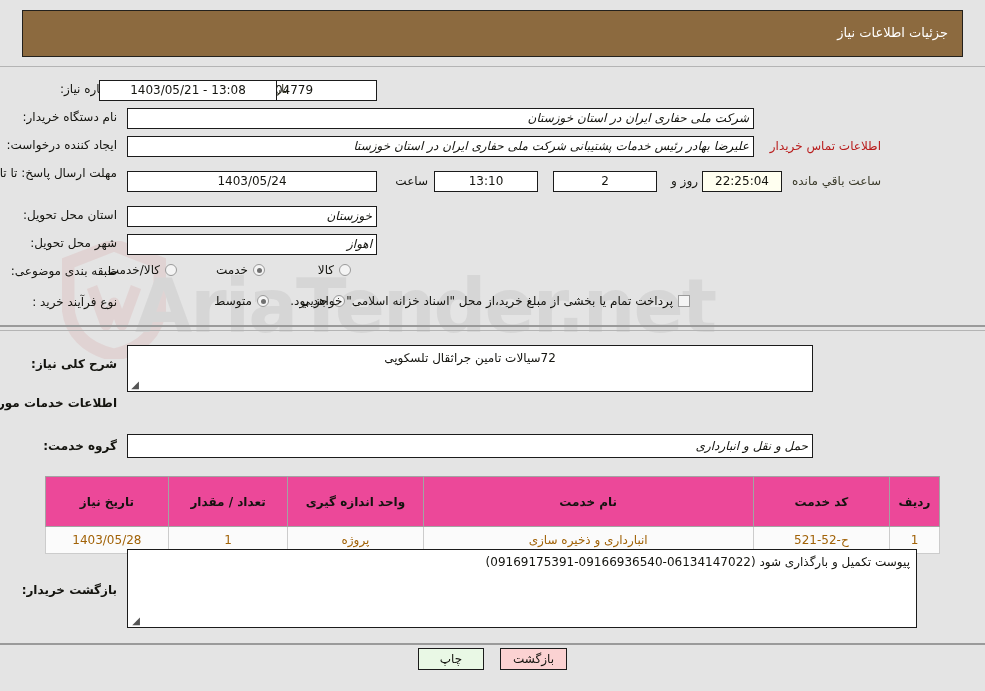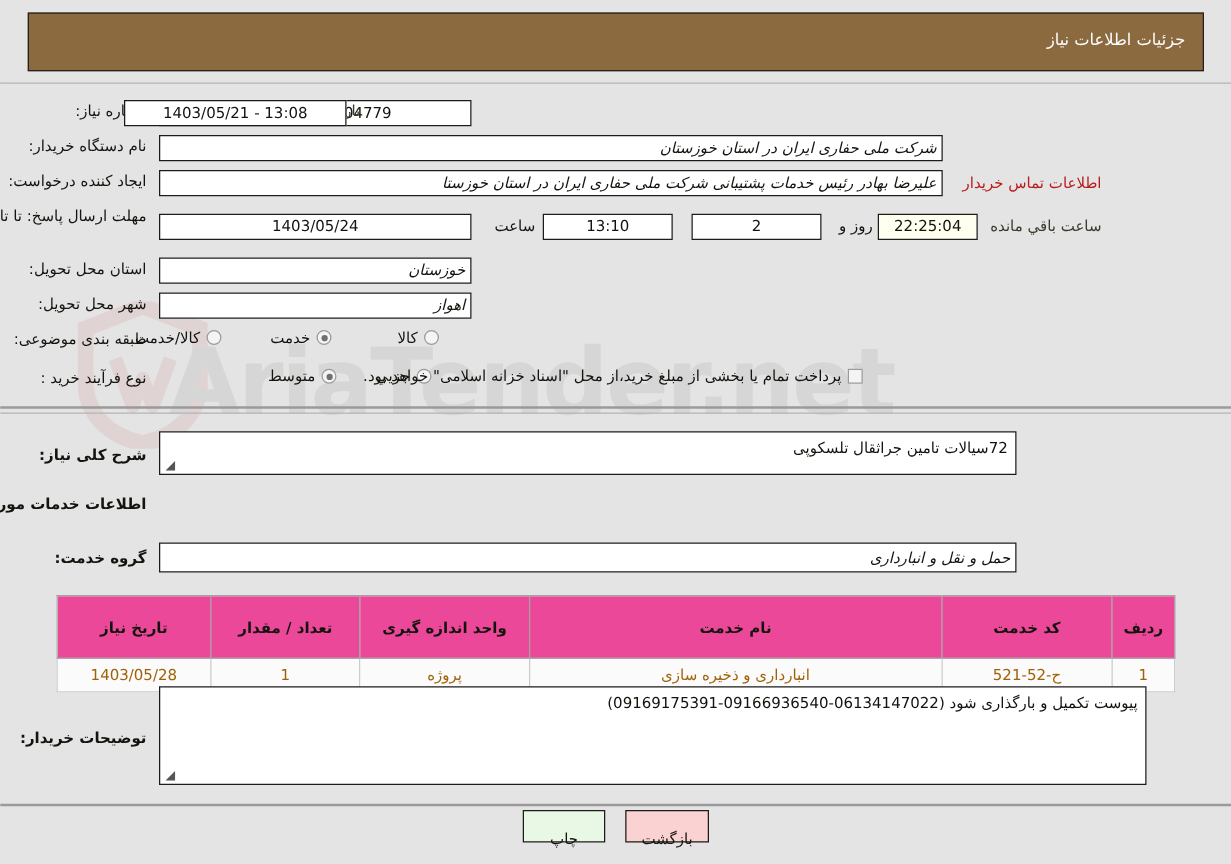--- a/index.html
+++ b/index.html
@@ -240,21 +240,21 @@
   }
   .btn {
     height: 22px;
     line-height: 20px;
     min-width: 66px;
     text-align: center;
     font-size: 12px;
     border: 1px solid #1b1b1b;
     box-sizing: border-box;
     cursor: pointer;
-    padding: 12px 12px;
+    padding: 0 12px;
     color: #14140f;
   }
   .btn.back  { background: #fbd2d2; }
   .btn.print { background: #e9f8e5; }
 </style>
 </head>
 <body>
 
 <div id="watermark">
   <svg class="wm-shield" viewBox="0 0 104 118">
@@ -352,21 +352,21 @@
 <div style="position:absolute; right:295px; top:294px; z-index:4;">
   <span class="opt">
     <span class="checkbox"></span>
     <span>پرداخت تمام یا بخشی از مبلغ خرید،از محل "اسناد خزانه اسلامی" خواهد بود.</span>
   </span>
 </div>
 
 <div class="panel" id="panel-mid"></div>
 
 <div class="sec-head" style="right:868px; top:357px;">شرح کلی نیاز:</div>
-<div class="ta" style="right:172px; top:345px; width:686px; height:35px;">
+<div class="ta" style="right:172px; top:345px; width:686px; height:47px;text-align:center;">
   <span>72سیالات تامین جراثقال تلسکوپی</span>
   <span class="grip">◢</span>
 </div>
 
 <div class="sec-head" style="right:868px; top:396px;">اطلاعات خدمات مورد نیاز</div>
 
 <div class="sec-head" style="right:868px; top:439px;">گروه خدمت:</div>
 <div class="fval right" style="position:absolute; right:172px; top:434px; width:686px; height:24px; line-height:22px; z-index:4;">حمل و نقل و انبارداری</div>
 
 <table id="items-table">
@@ -385,21 +385,21 @@
       <td>1</td>
       <td style="direction:ltr;">ح-52-521</td>
       <td>انبارداری و ذخیره سازی</td>
       <td>پروژه</td>
       <td>1</td>
       <td style="direction:ltr;">1403/05/28</td>
     </tr>
   </tbody>
 </table>
 
-<div class="sec-head" style="right:868px; top:583px;">توضیحات خریدار:</div>
+<div class="sec-head" style="right:868px; top:583px;">بازگشت خریدار:</div>
 <div class="ta" style="right:68px; top:549px; width:790px; height:79px;">
   <span>پیوست تکمیل و بارگذاری شود (06134147022-09166936540-09169175391)</span>
   <span class="grip">◢</span>
 </div>
 
 <div id="footer-buttons">
   <div class="btn back">بازگشت</div>
   <div class="btn print">چاپ</div>
 </div>
 

